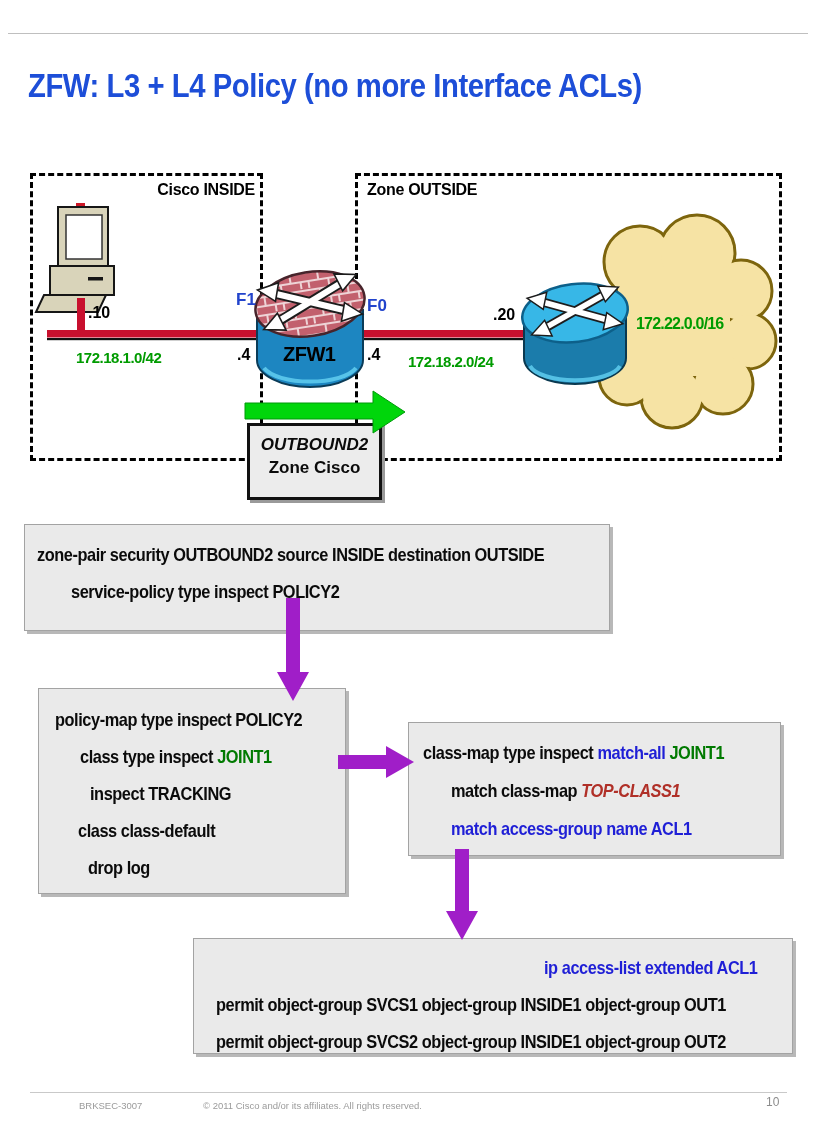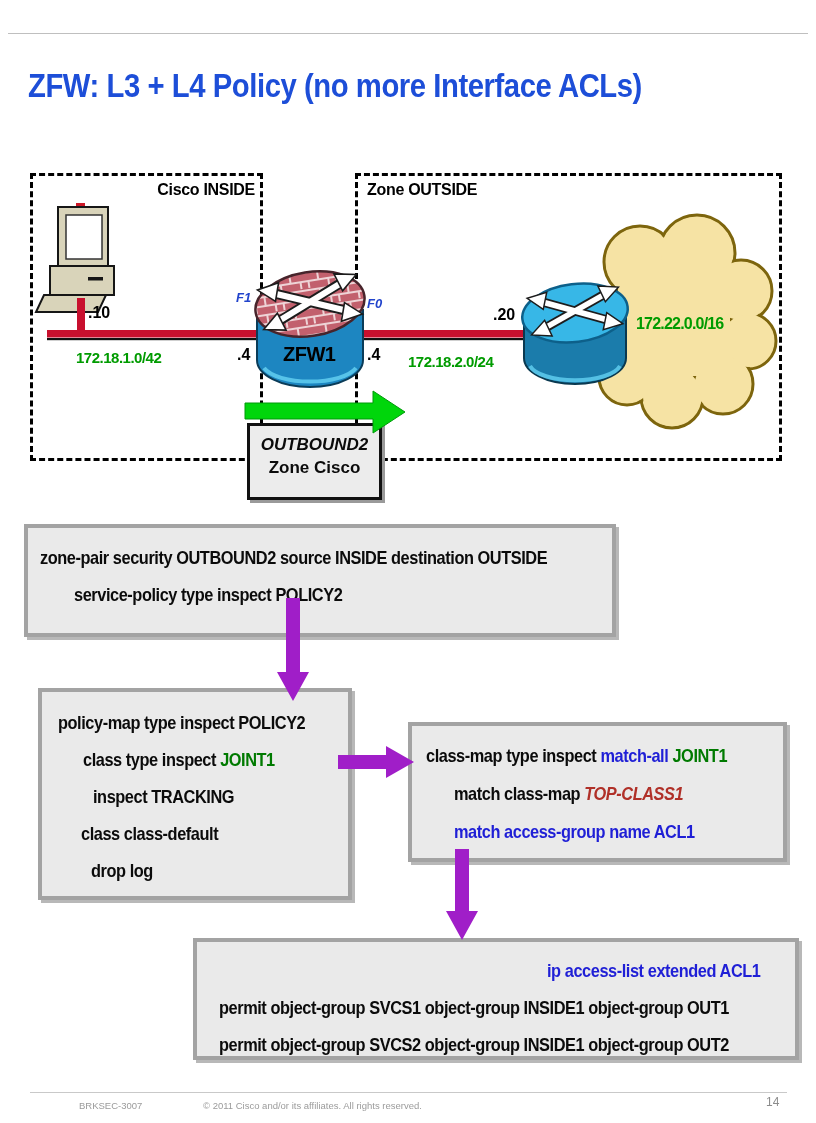--- a/index.html
+++ b/index.html
@@ -11,26 +11,26 @@
 
   
   .zone{position:absolute;border:3px dashed #000;z-index:0;}
   .zone-inside{left:30px;top:173px;width:227px;height:282px;}
   .zone-outside{left:355px;top:173px;width:421px;height:282px;}
   .zlabel{position:absolute;font-size:16px;font-weight:bold;color:#000;letter-spacing:-0.3px;z-index:5;}
 
   
   .lbl{position:absolute;font-weight:bold;color:#000;z-index:5;white-space:nowrap;}
   .lbl.green{color:#009b00;font-size:15px;letter-spacing:-0.5px;}
-  .lbl.blue{color:#2244cc;font-size:13px;font-style:italic;}
+  .lbl.blue{color:#2244cc;font-size:17px;}
   .lbl.addr{font-size:16px;}
   .fw-name{font-size:20px;letter-spacing:-0.5px;}
 
   
-  .cfgbox{position:absolute;background:#eaeaea;border:4px solid #a3a3a3;
+  .cfgbox{position:absolute;background:#eaeaea;border:1px solid #a3a3a3;
           box-shadow:3px 3px 0 rgba(125,125,125,.55);z-index:1;}
   .cl{font-weight:bold;font-size:19px;letter-spacing:-0.2px;color:#0b0b0b;white-space:nowrap;}
   .c-blue{color:#1f1fd6;}
   .c-green{color:#007a00;}
   .c-dred{color:#b03028;font-style:italic;}
 
   .box-zonepair{left:24px;top:524px;width:584px;height:94px;padding-top:11px;}
   .box-zonepair .cl{line-height:37px;height:37px;}
   .box-policymap{left:38px;top:688px;width:306px;height:192px;padding-top:12px;}
   .box-policymap .cl{line-height:37px;height:37px;}
@@ -215,15 +215,15 @@
   <div class="lbl addr" style="left:367px;top:346px;">.4</div>
   <div class="lbl fw-name" style="left:283px;top:343px;">ZFW1</div>
   <div class="lbl addr" style="left:493px;top:306px;">.20</div>
   <div class="lbl green" style="left:408px;top:353px;">172.18.2.0/24</div>
   <div class="lbl green" style="left:636px;top:315px;font-size:16px;letter-spacing:-0.8px;">172.22.0.0/16</div>
 
   <div class="hairline" style="left:30px;top:1092px;width:757px;background:#c9c9c9;"></div>
   <div class="footer-text" style="left:79px;top:1100px;">BRKSEC-3007</div>
   <div class="footer-text" style="left:203px;top:1100px;">© 2011 Cisco and/or its affiliates. All rights reserved.</div>
   <div class="footer-text" style="left:433px;top:1100px;margin-top:48px;">Cisco Public</div>
-  <div class="pagenum">14</div>
+  <div class="pagenum">10</div>
 
 </div>
 
 </body></html>

